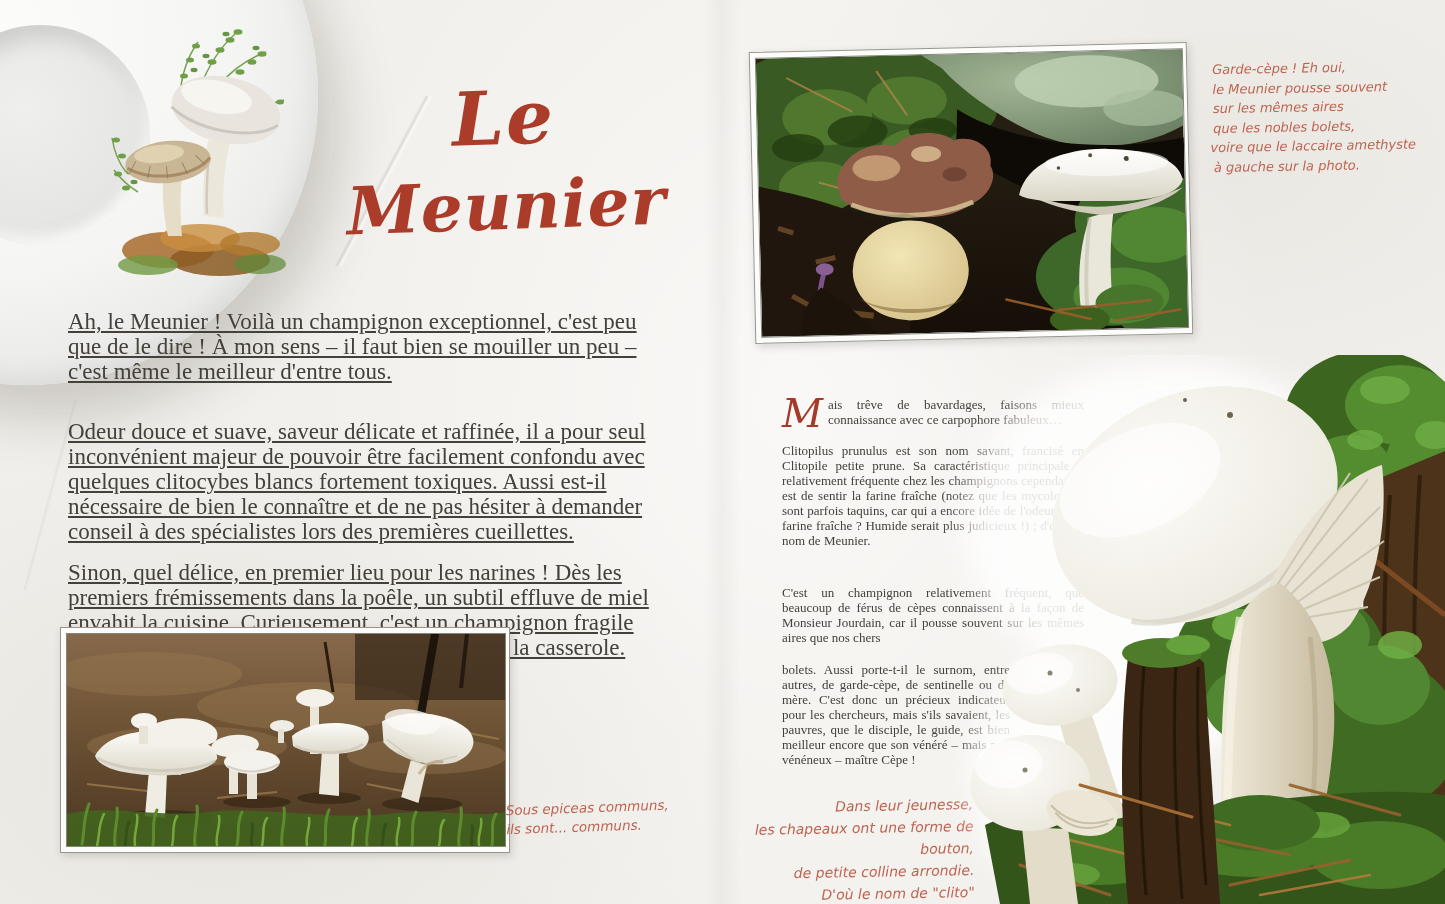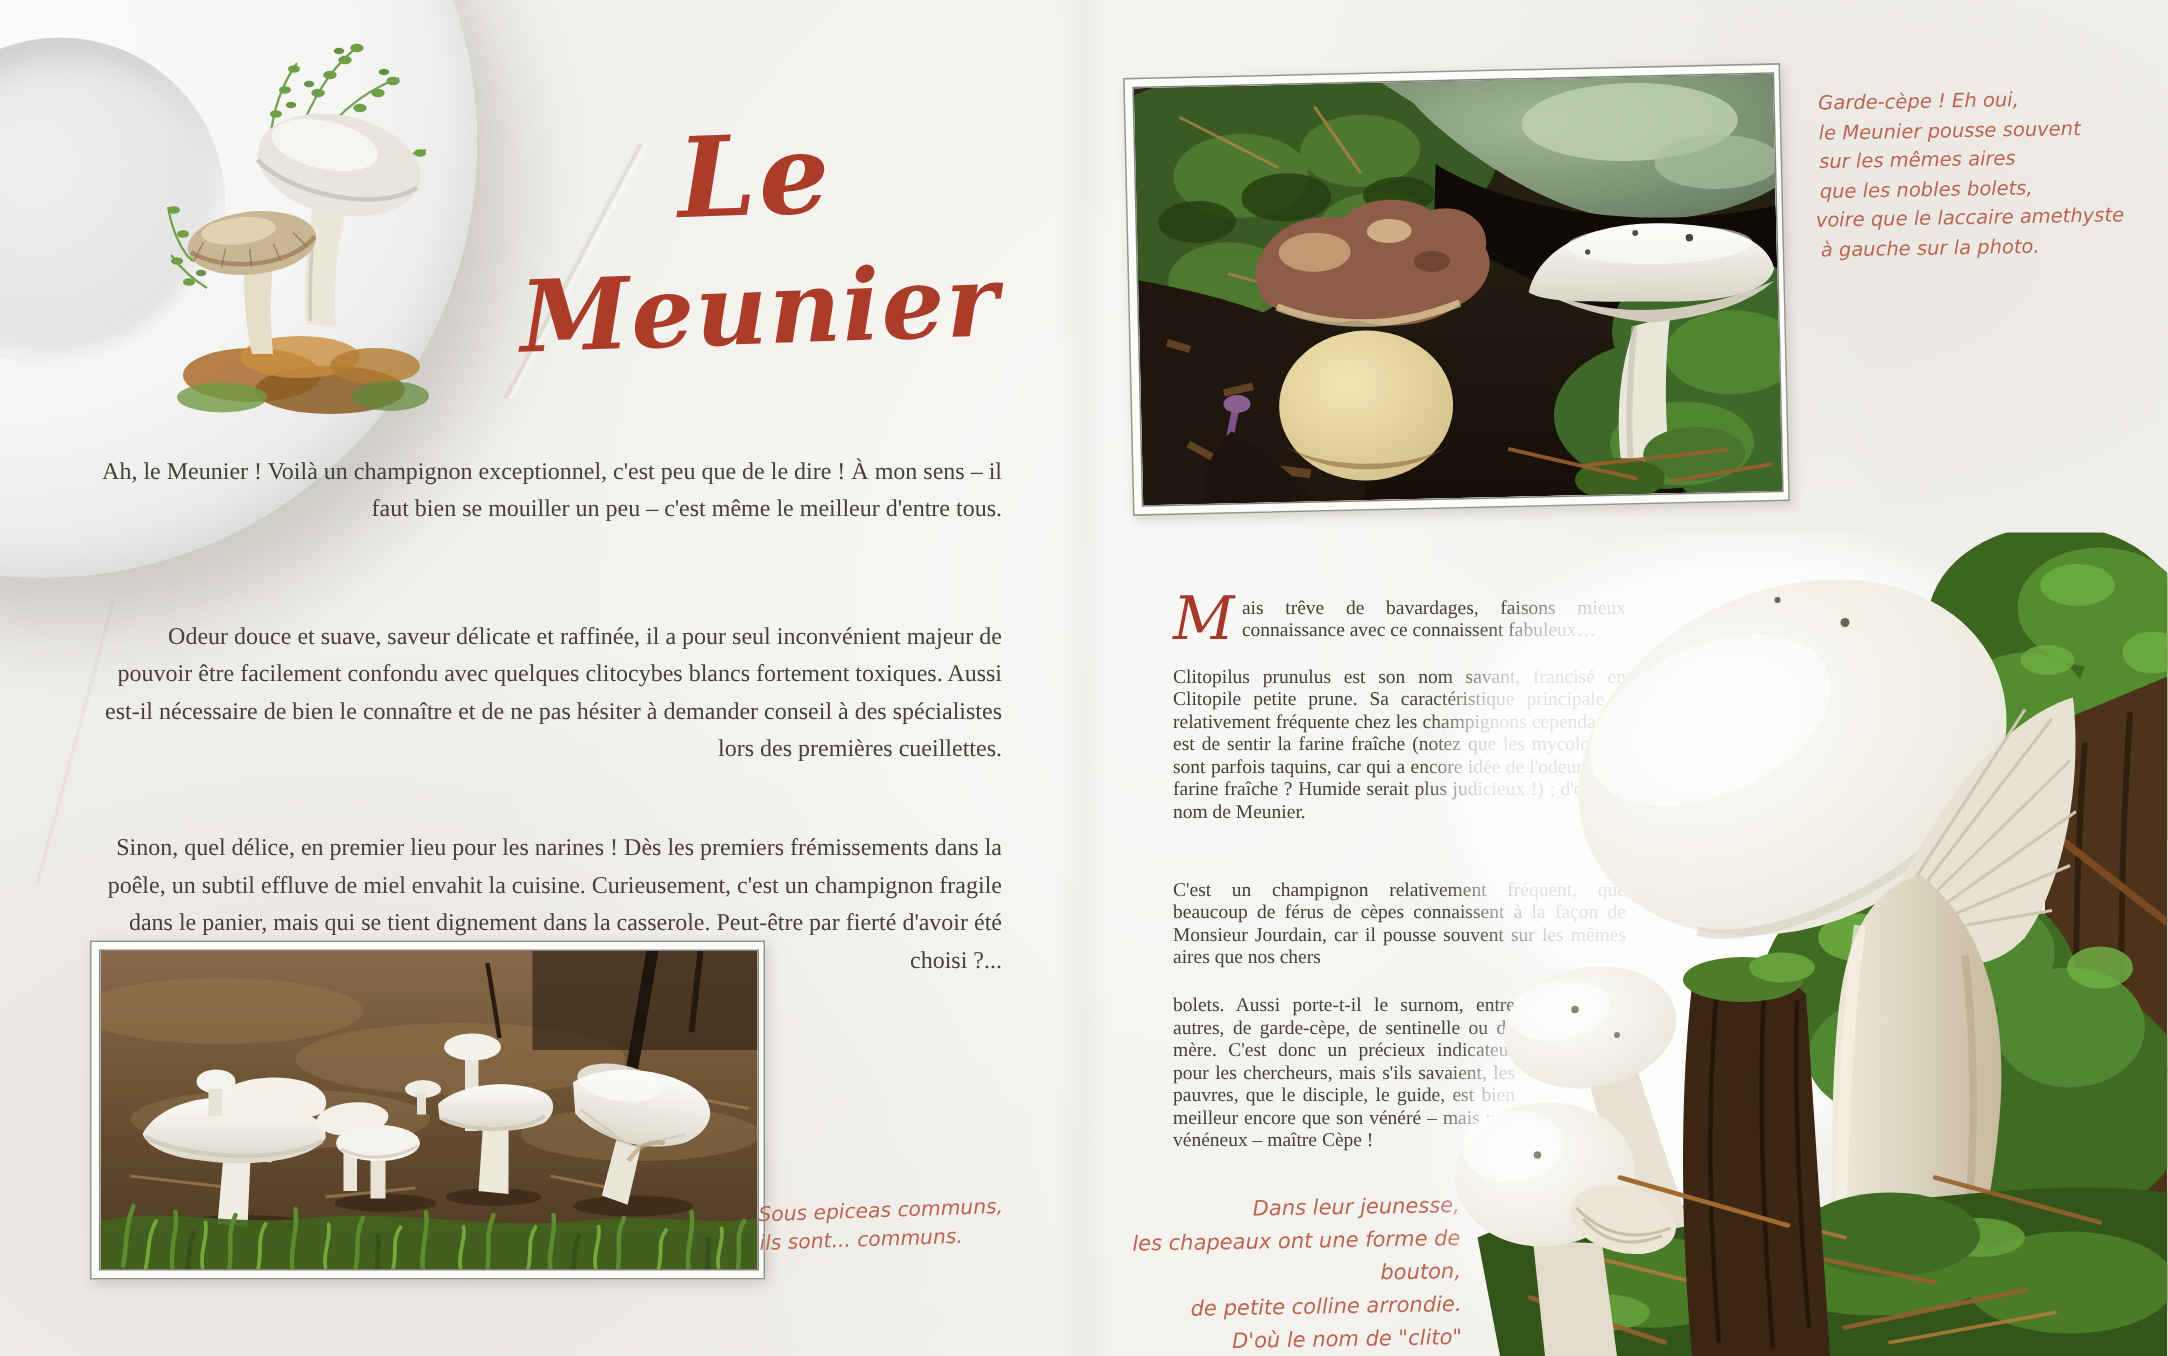--- a/index.html
+++ b/index.html
@@ -39,21 +39,21 @@
     background:linear-gradient(90deg, transparent, rgba(110,104,96,.06) 50%, transparent);}
 
   
   .title{left:330px;top:76px;width:350px;text-align:center;color:#ab3c2a;
     font-family:"DejaVu Serif", serif;font-style:italic;font-weight:bold;
     transform:rotate(-2deg);}
   .title .l1{font-size:74px;line-height:84px;letter-spacing:2px;}
   .title .l2{font-size:66px;line-height:92px;letter-spacing:1px;}
 
   
-  .p-left{left:68px;width:600px;text-align:right;font-size:16px;line-height:25px;color:#44403a;}
+  .p-left{left:68px;width:600px;font-size:23px;line-height:25px;color:#44403a;text-decoration:underline;}
   .p1{top:286px;}
   .p2{top:396px;}
   .p3{top:537px;}
 
   
   .frame{background:#fcfcfa;border:1px solid #96968e;padding:5px;box-shadow:2px 3px 8px rgba(60,52,42,.18);}
   .frame-inner{border:1px solid #85857d;overflow:hidden;line-height:0;}
   .photo-bl{left:60px;top:627px;width:438px;}
   .photo-bl .frame-inner, .photo-bl svg{width:438px;height:212px;}
   .photo-tr{left:752px;top:47px;width:426px;transform:rotate(-1.3deg);}
@@ -376,21 +376,21 @@
 <div class="abs hand annotation">
   <div>Garde-cèpe ! Eh oui,</div>
   <div>le Meunier pousse souvent</div>
   <div>sur les mêmes aires</div>
   <div>que les nobles bolets,</div>
   <div>voire que le laccaire amethyste</div>
   <div>à gauche sur la photo.</div>
 </div>
 
 <p class="abs col-r rp1">
-  <span class="dropcap">M</span><span>ais trêve de bavardages, faisons mieux connaissance avec ce connaissent fabuleux…</span>
+  <span class="dropcap">M</span><span>ais trêve de bavardages, faisons mieux connaissance avec ce carpophore fabuleux…</span>
 </p>
 
 <p class="abs col-r rp2">
   <span class="species">Clitopilus prunulus</span><span> est son nom savant, francisé en Clitopile petite prune. Sa caractéristique principale – relativement fréquente chez les champignons cependant – est de sentir la farine fraîche (notez que les mycologues sont parfois taquins, car qui a encore idée de l'odeur de la farine fraîche ? Humide serait plus judicieux !) ; d'où son nom de Meunier.</span>
 </p>
 
 <p class="abs col-r rp3a">C'est un champignon relativement fréquent, que beaucoup de férus de cèpes connaissent à la façon de Monsieur Jourdain, car il pousse souvent sur les mêmes aires que nos chers</p>
 <p class="abs col-r rp3b">bolets. Aussi porte-t-il le surnom, entre autres, de garde-cèpe, de sentinelle ou de mère. C'est donc un précieux indicateur pour les chercheurs, mais s'ils savaient, les pauvres, que le disciple, le guide, est bien meilleur encore que son vénéré – mais non vénéneux – maître Cèpe !</p>
 
 <div class="abs hand handnote">

